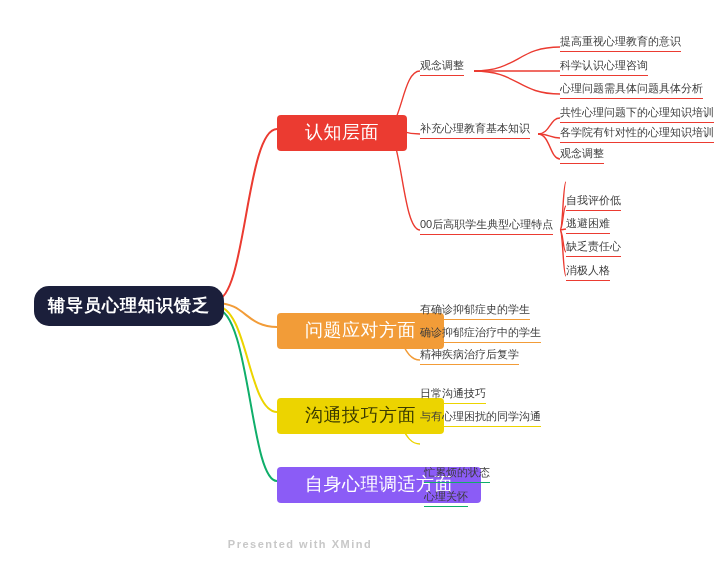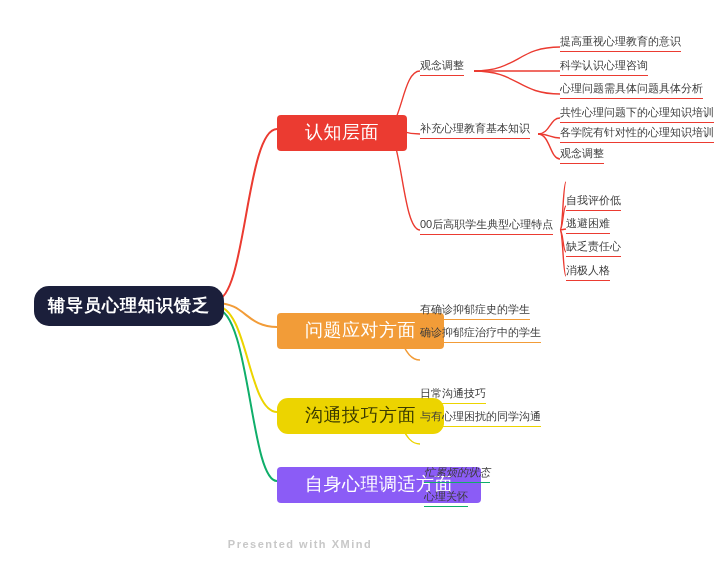--- a/index.html
+++ b/index.html
@@ -139,23 +139,24 @@
 
   <div class="node leaf-node leaf-red" style="left:420px; top:216px;">00后高职学生典型心理特点</div>
   <div class="node leaf-node leaf-red" style="left:566px; top:192px;">自我评价低</div>
   <div class="node leaf-node leaf-red" style="left:566px; top:215px;">逃避困难</div>
   <div class="node leaf-node leaf-red" style="left:566px; top:238px;">缺乏责任心</div>
   <div class="node leaf-node leaf-red" style="left:566px; top:262px;">消极人格</div>
 
   <div class="node branch-node branch-orange" style="left:277px; top:313px;">问题应对方面</div>
   <div class="node leaf-node leaf-orange" style="left:420px; top:301px;">有确诊抑郁症史的学生</div>
   <div class="node leaf-node leaf-orange" style="left:420px; top:324px;">确诊抑郁症治疗中的学生</div>
+  <div class="node leaf-node leaf-orange" style="left:420px; top:346px;">精神疾病治疗后复学</div>
 
-  <div class="node branch-node branch-yellow" style="left:277px; top:398px;border-radius:11px;">沟通技巧方面</div>
+  <div class="node branch-node branch-yellow" style="left:277px; top:398px;">沟通技巧方面</div>
   <div class="node leaf-node leaf-yellow" style="left:420px; top:385px;">日常沟通技巧</div>
   <div class="node leaf-node leaf-yellow" style="left:420px; top:408px;">与有心理困扰的同学沟通</div>
 
   <div class="node branch-node branch-green" style="left:277px; top:467px;">自身心理调适方面</div>
-  <div class="node leaf-node leaf-green" style="left:424px; top:464px;font-style:italic;">忙累烦的状态</div>
+  <div class="node leaf-node leaf-green" style="left:424px; top:464px;">忙累烦的状态</div>
   <div class="node leaf-node leaf-green" style="left:424px; top:488px;">心理关怀</div>
 
   <div class="footer-label">Presented with XMind</div>
 </div>
 
 </body></html>

